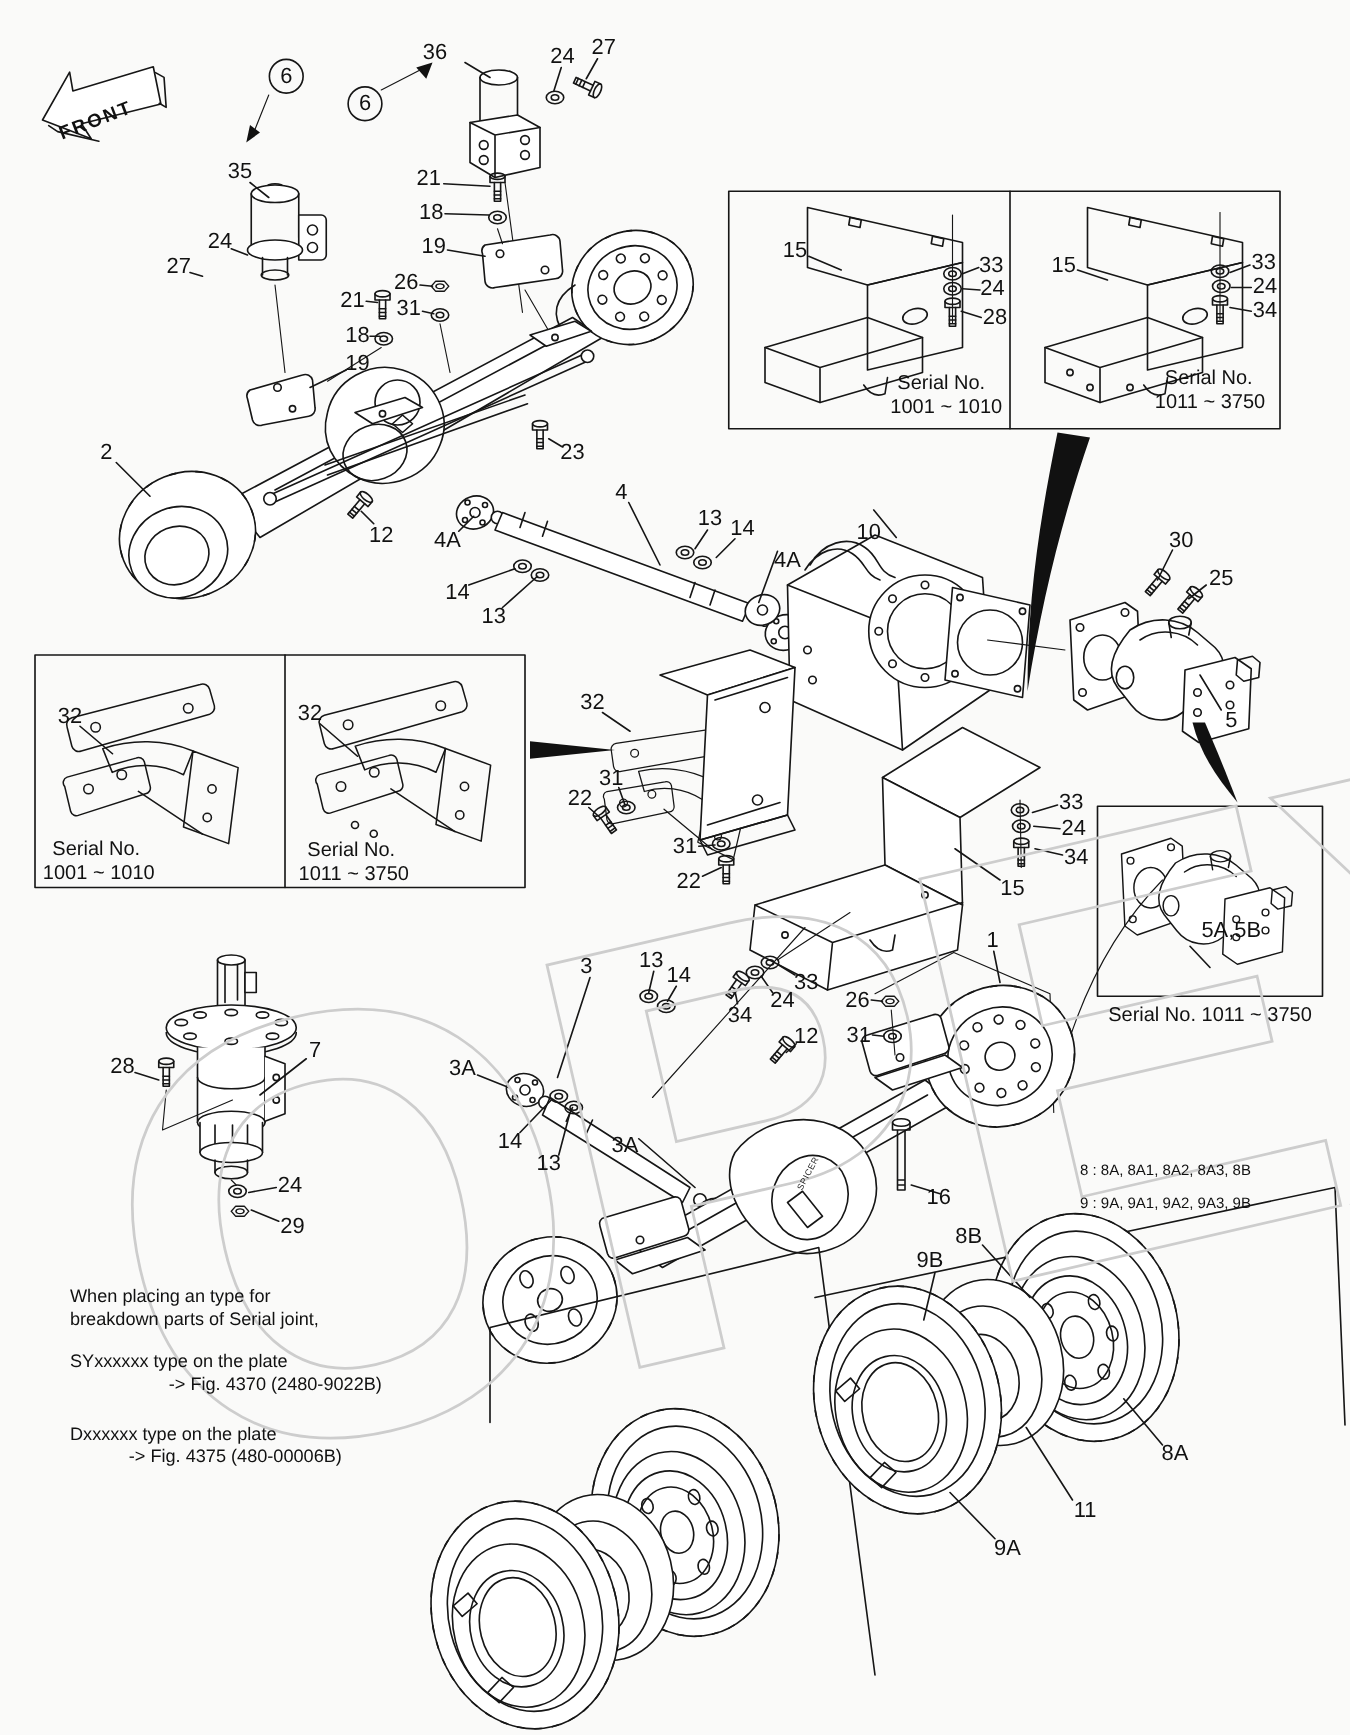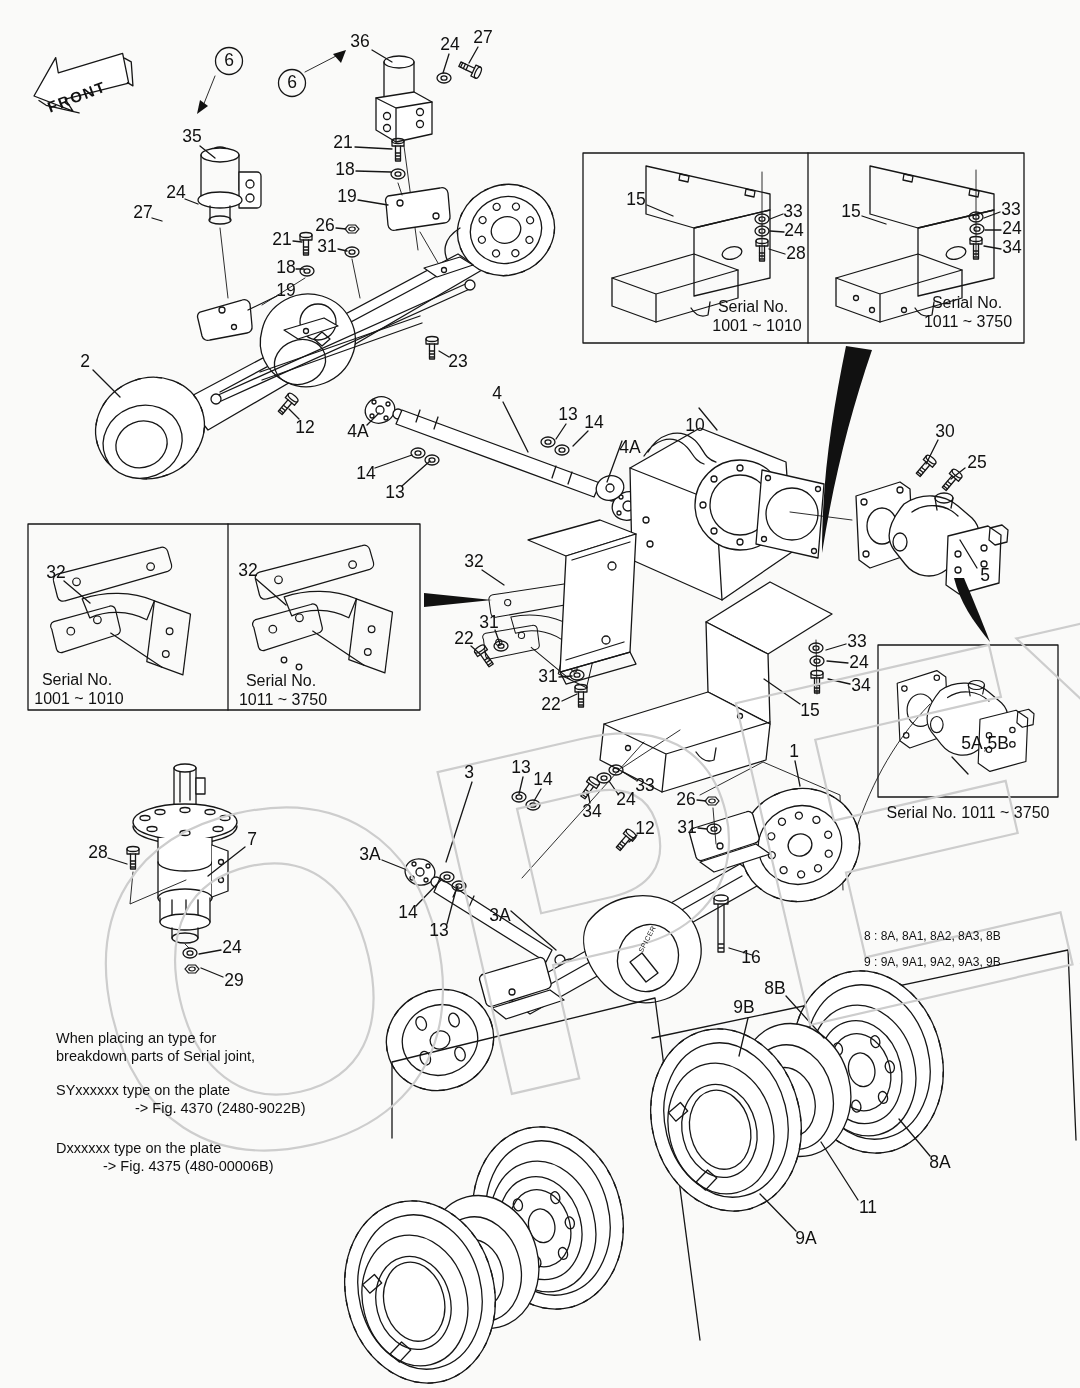--- a/index.html
+++ b/index.html
@@ -502,21 +502,21 @@
 </g>
 </svg>
 
 <svg id="wm" class="layer" width="1080" height="1388" viewBox="0 0 1080 1388">
   <text x="55" y="1080" font-size="480" letter-spacing="-14" transform="rotate(-13 540 800)">OPEX</text>
 </svg>
 
 <div id="labels">
       <span class="lbl" style="left: 229px; top: 61px;">6</span>
       <span class="lbl" style="left: 292px; top: 83px;">6</span>
-      <span class="lbl" style="left: 360px; top: 42px;">36</span>
+      <span class="lbl" style="left: 348px; top: 42px;">36</span>
       <span class="lbl" style="left: 450px; top: 45px;">24</span>
       <span class="lbl" style="left: 483px; top: 38px;">27</span>
       <span class="lbl" style="left: 192px; top: 137px;">35</span>
       <span class="lbl" style="left: 176px; top: 193px;">24</span>
       <span class="lbl" style="left: 143px; top: 213px;">27</span>
       <span class="lbl" style="left: 343px; top: 143px;">21</span>
       <span class="lbl" style="left: 345px; top: 170px;">18</span>
       <span class="lbl" style="left: 347px; top: 197px;">19</span>
       <span class="lbl" style="left: 325px; top: 226px;">26</span>
       <span class="lbl" style="left: 327px; top: 247px;">31</span>

